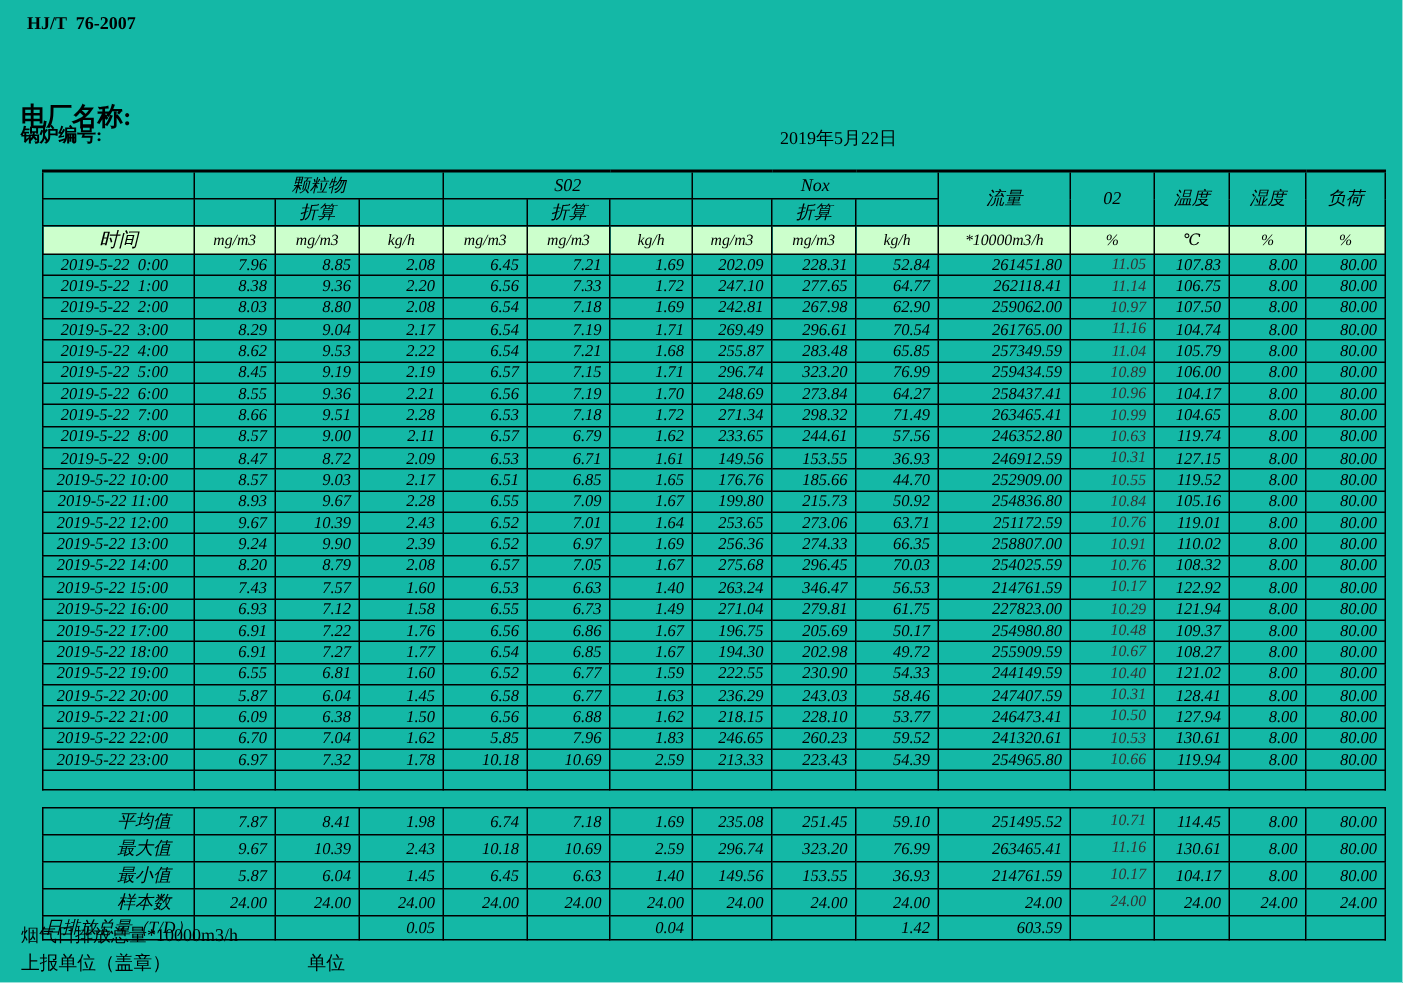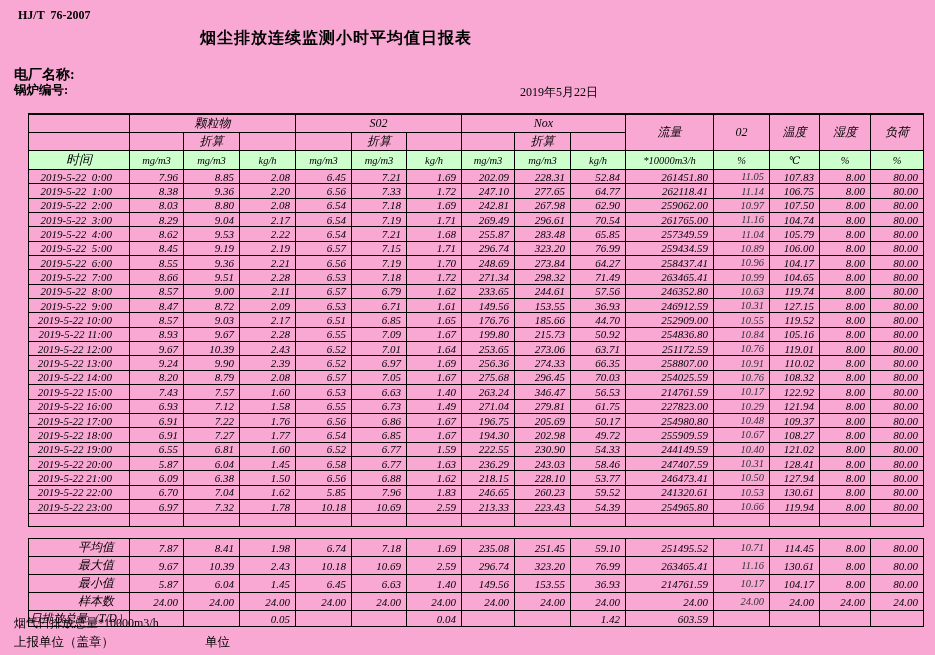--- a/index.html
+++ b/index.html
@@ -1,20 +1,20 @@
 <!DOCTYPE html>
 <html><head>
 <meta charset="utf-8">
 <style>
   html,body{margin:0;padding:0;background:#fff;color:#000;
     font-family:"Liberation Serif","DejaVu Serif",serif;}
-  .page{position:relative;width:935px;height:655px;background:#f9a8d4;overflow:hidden;}
+  .page{position:relative;width:935px;height:655px;background:#14b8a6;overflow:hidden;}
   .std{position:absolute;left:18px;top:8px;font-weight:bold;font-size:12px;white-space:pre;}
   .title{position:absolute;left:200px;top:28px;font-weight:bold;font-size:16px;letter-spacing:1px;}
-  .plant{position:absolute;left:14px;top:66px;font-weight:bold;font-size:14px;}
+  .plant{position:absolute;left:14px;top:66px;font-weight:bold;font-size:17px;}
   .boiler{position:absolute;left:14px;top:82px;font-weight:bold;font-size:12.5px;}
   .date{position:absolute;left:520px;top:84px;font-size:12px;}
   table.report{position:absolute;left:28px;top:113px;width:895px;border-collapse:collapse;
     table-layout:fixed;font-size:11px;font-style:italic;}
   table.report td{border:1px solid #000;padding:0 5px 0 0;text-align:right;vertical-align:middle;
     overflow:hidden;white-space:pre;box-sizing:border-box;}
   tr.h1 td{border-top:2px solid #000;}
   tr.h1 td, tr.h2 td{text-align:center;padding:0;font-size:12px;height:14px;}
   tr.hu td{text-align:center;padding:0;font-size:10.5px;height:17px;background:#ccffcc;}
   tr.hu td.time-h{font-size:13px;}
@@ -29,21 +29,20 @@
   td.o2{text-align:center;padding:0;font-size:10.5px;color:#333;}
   .foot1{position:absolute;left:14px;top:615px;font-size:12px;}
   .foot2{position:absolute;left:14px;top:634px;font-size:12.5px;}
   .foot3{position:absolute;left:205px;top:634px;font-size:12.5px;}
 </style>
 </head>
 <body>
 
 <div class="page">
   <div class="std">HJ/T  76-2007</div>
-  <div class="title">烟尘排放连续监测小时平均值日报表</div>
   <div class="plant">电厂名称:</div>
   <div class="boiler">锅炉编号:</div>
   <div class="date">2019年5月22日</div>
 
   <table class="report">
     <colgroup>
       <col style="width:101px">
         <col style="width:54px">
         <col style="width:56px">
         <col style="width:56px">

